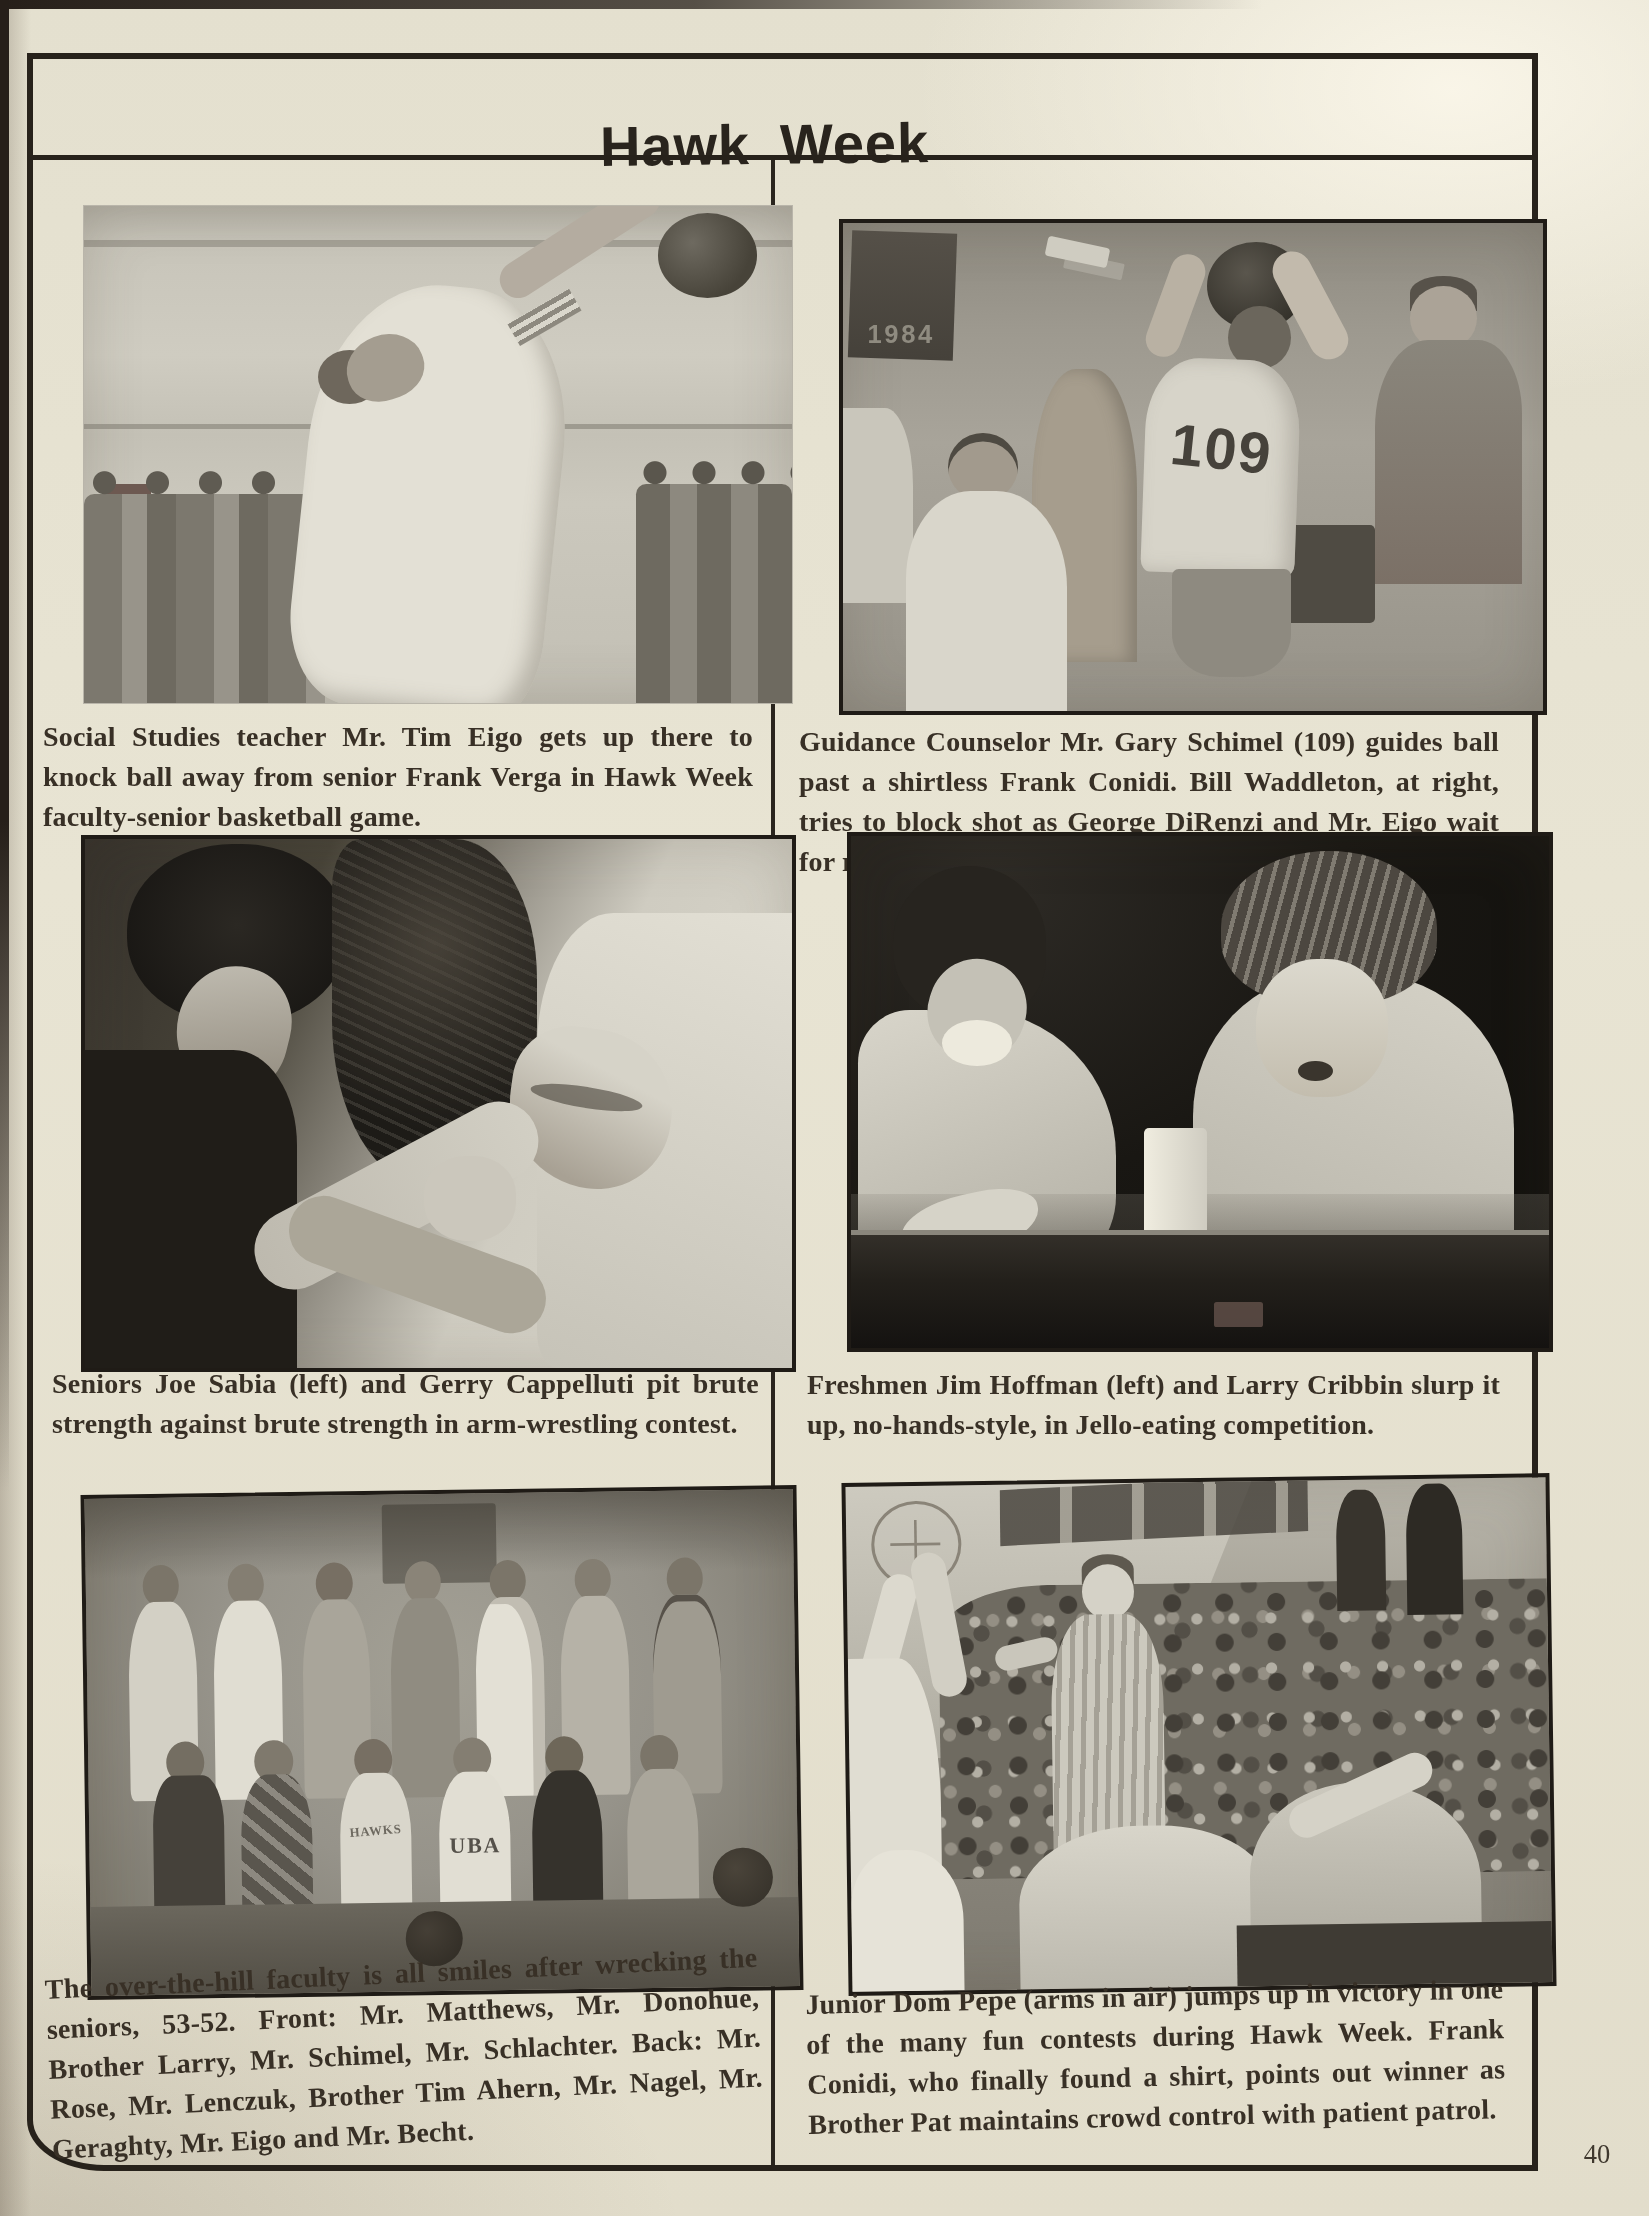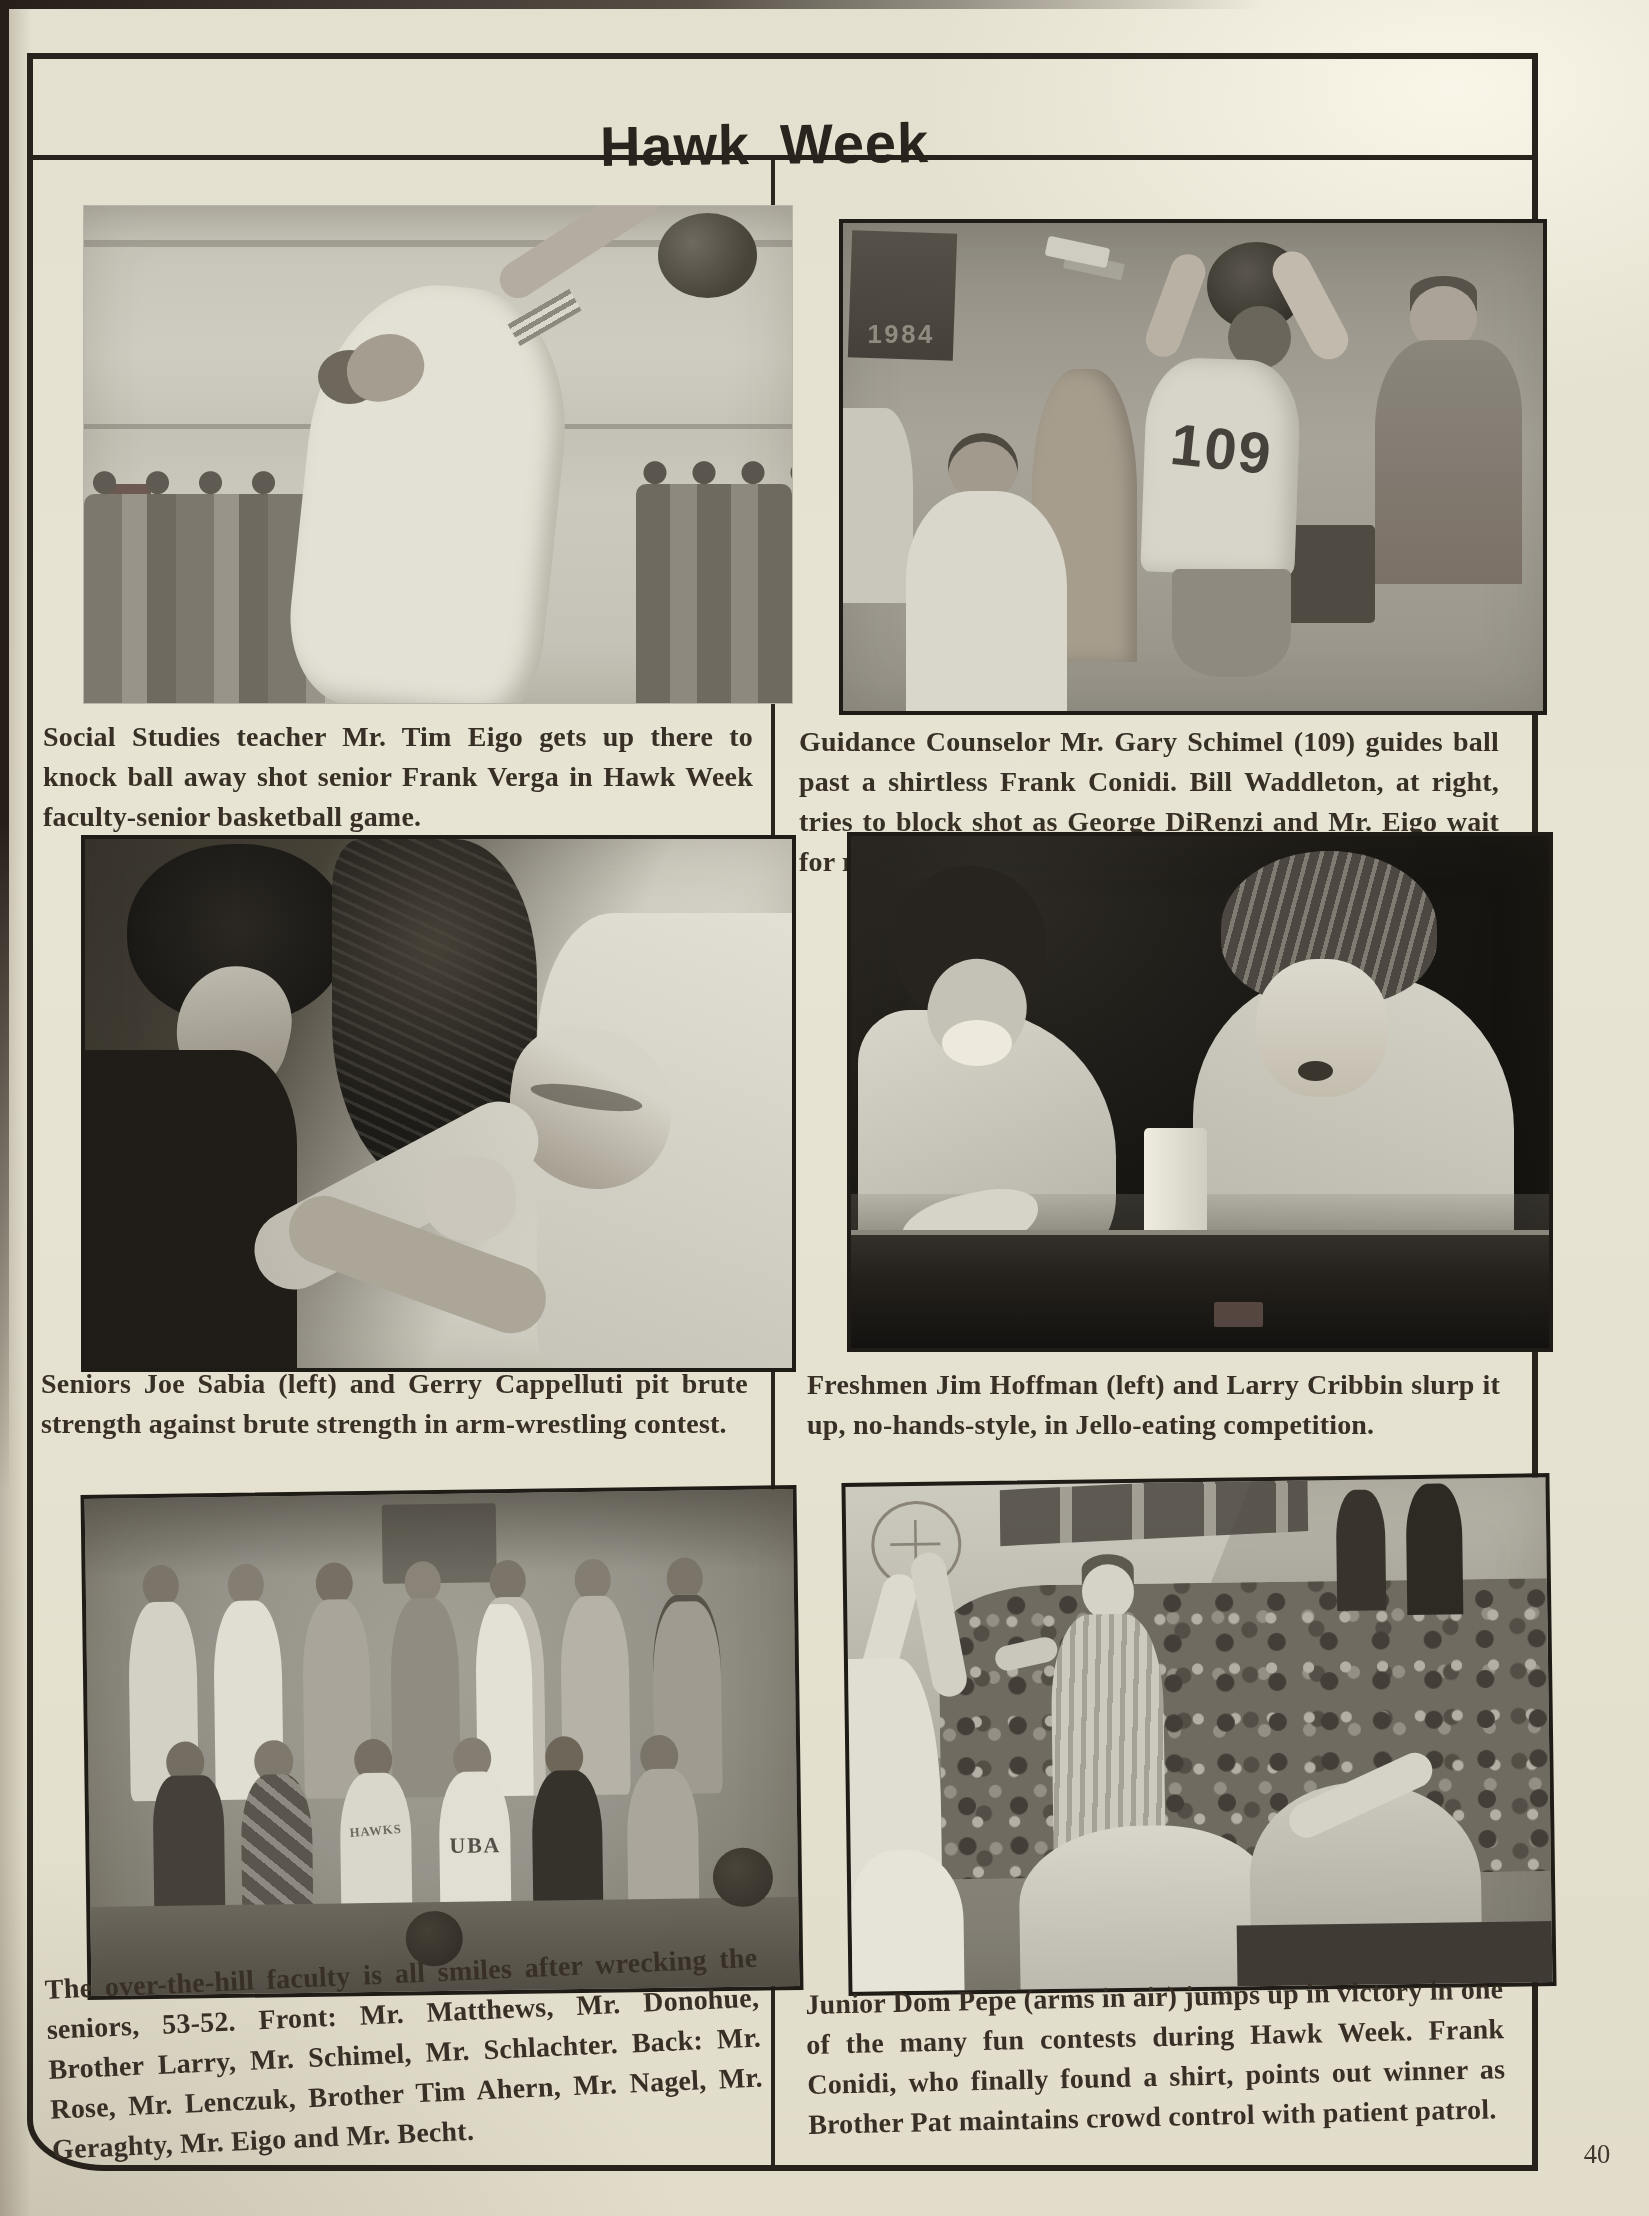--- a/index.html
+++ b/index.html
@@ -33,21 +33,21 @@
     font:400 26.5px "Liberation Serif",serif;color:#3f382e;}
   
   .p1{left:43px;top:191px;width:708px;height:497px;border:0.9px solid #b9b5aa;
     background:linear-gradient(180deg,#b7b4a9 0%,#c8c5ba 8%,#cfccc1 30%,#c4c1b6 46%,#cbc8bd 60%,#c2bfb4 100%);}
   .c1{left:43px;top:717px;width:710px;}
   .p2{left:799px;top:205px;width:700px;height:488px;
     background:linear-gradient(180deg,#8e8a80 0%,#9d998f 22%,#a8a49a 45%,#a19d93 70%,#969288 100%);}
   .c2{left:799px;top:722px;width:700px;}
   .p3{left:41px;top:821px;width:707px;height:529px;
     background:linear-gradient(115deg,#35312b 0%,#474338 26%,#8f8b81 45%,#cfccc1 62%,#dbd8cd 100%);}
-  .c3{left:41px;top:1364px;width:707px;}
+  .c3{left:52px;top:1364px;width:707px;}
   .p4{left:807px;top:818px;width:698px;height:512px;
     background:radial-gradient(ellipse at 20% 10%,#2e2b26 0%,#191713 45%,#100f0c 100%);}
   .c4{left:807px;top:1365px;width:693px;}
   .p5{left:44px;top:1476px;width:708px;height:497px;transform:rotate(-.8deg);
     background:radial-gradient(ellipse at 50% 35%,#a3a095 0%,#96938a 45%,#767266 100%);}
   .c5{left:44px;top:1970px;width:713px;transform:rotate(-2.6deg);transform-origin:left top;}
   .p6{left:805px;top:1464px;width:700px;height:505px;transform:rotate(-.8deg);
     background:linear-gradient(180deg,#b9b6ab 0%,#a5a196 30%,#8e8a80 55%,#7e7a70 100%);}
   .c6{left:805px;top:1985px;width:698px;transform:rotate(-1.3deg);transform-origin:left top;}
   .ph-txt{position:absolute;display:block;}
@@ -72,21 +72,21 @@
   <i class="b" style="left:0;top:53%;width:34%;height:10%;background-image:radial-gradient(circle at 20.5px 13.7px,#5f5b52 11px,transparent 12px);background-size:53px 100%;background-repeat:repeat-x;"></i>
   <i class="b" style="right:0;top:56%;width:22%;height:44%;background:repeating-linear-gradient(90deg,#6e6a60 0 34px,#8d897f 34px 61px);border-radius:10.2px 10.2px 0 0;"></i>
   <i class="b" style="right:0;top:51%;width:22%;height:10%;background-image:radial-gradient(circle at 19px 13.7px,#5a564d 11px,transparent 12px);background-size:49px 100%;background-repeat:repeat-x;"></i>
   <i class="b" style="left:31%;top:16%;width:36%;height:86%;background:#e3e0d5;border-radius:48% 42% 18% 26% / 40% 36% 20% 22%;transform:rotate(6deg);box-shadow:inset -12px -8.5px 20.5px rgba(105,100,90,.35);"></i>
   <i class="b" style="left:57%;top:3%;width:26%;height:7.5%;background:#b4aca0;border-radius:34px;transform:rotate(-33deg);"></i>
   <i class="b" style="left:60%;top:20%;width:10%;height:5%;background:repeating-linear-gradient(180deg,#8d897f 0 5.1px,#d9d6cb 5.1px 10.2px);transform:rotate(-30deg);"></i>
   <i class="b" style="left:33%;top:29%;width:9%;height:11%;background:#6e675c;border-radius:50%;"></i>
   <i class="b" style="left:37%;top:26%;width:11%;height:13%;background:#a49d90;border-radius:50% 50% 45% 45%;transform:rotate(-20deg);"></i>
   <i class="b" style="right:5%;top:1.5%;width:14%;height:17%;background:radial-gradient(circle at 35% 35%,#6e6a60,#474339 70%);border-radius:50%;"></i>
 </figure>
-<div class="cap c1">Social Studies teacher Mr. Tim Eigo gets up there to knock ball away shot senior Frank Verga in Hawk Week faculty-senior basketball game.</div>
+<div class="cap c1">Social Studies teacher Mr. Tim Eigo gets up there to knock ball away from senior Frank Verga in Hawk Week faculty-senior basketball game.</div>
 
 <figure class="photo bordered p2">
   <i class="b" style="left:1%;top:2%;width:15%;height:26%;background:linear-gradient(180deg,#555048,#45413a);transform:rotate(2deg);">
     <span class="ph-txt" style="left:0;right:0;bottom:8%;text-align:center;font:700 25.6px 'Liberation Sans',sans-serif;letter-spacing:2.6px;color:#8f8b80;transform:rotate(-2deg);">1984</span>
   </i>
   <i class="b" style="left:29%;top:4%;width:9%;height:4%;background:#cfccc1;border-radius:3.4px;transform:rotate(12deg);box-shadow:19px 10.2px 0 -1.7px rgba(180,176,166,.6);"></i>
   <i class="b" style="left:52%;top:4%;width:14%;height:18%;background:radial-gradient(circle at 40% 35%,#5a564d,#35322b 75%);border-radius:50%;"></i>
   <i class="b" style="left:45%;top:6%;width:5%;height:22%;background:#b9b1a3;border-radius:25.6px;transform:rotate(20deg);"></i>
   <i class="b" style="left:64%;top:5%;width:5.5%;height:24%;background:#c2baac;border-radius:25.6px;transform:rotate(-28deg);"></i>
   <i class="b" style="left:55%;top:17%;width:9%;height:13%;background:#6b665c;border-radius:50%;"></i>

